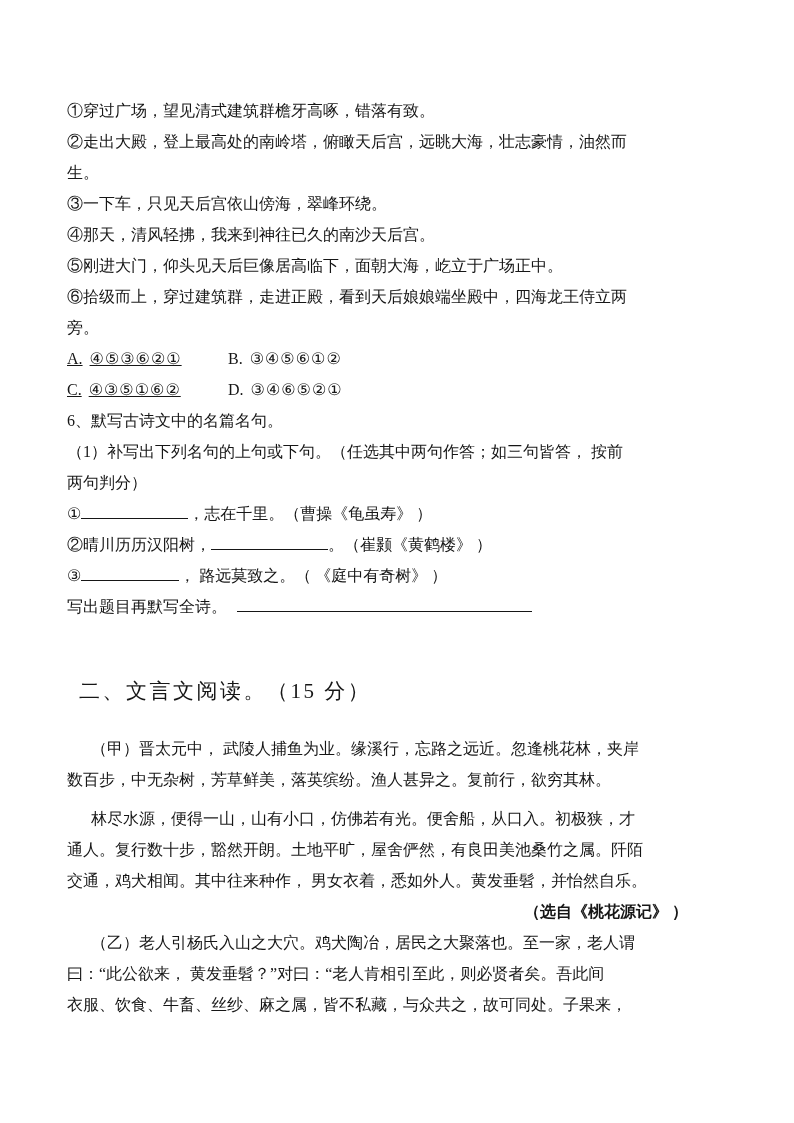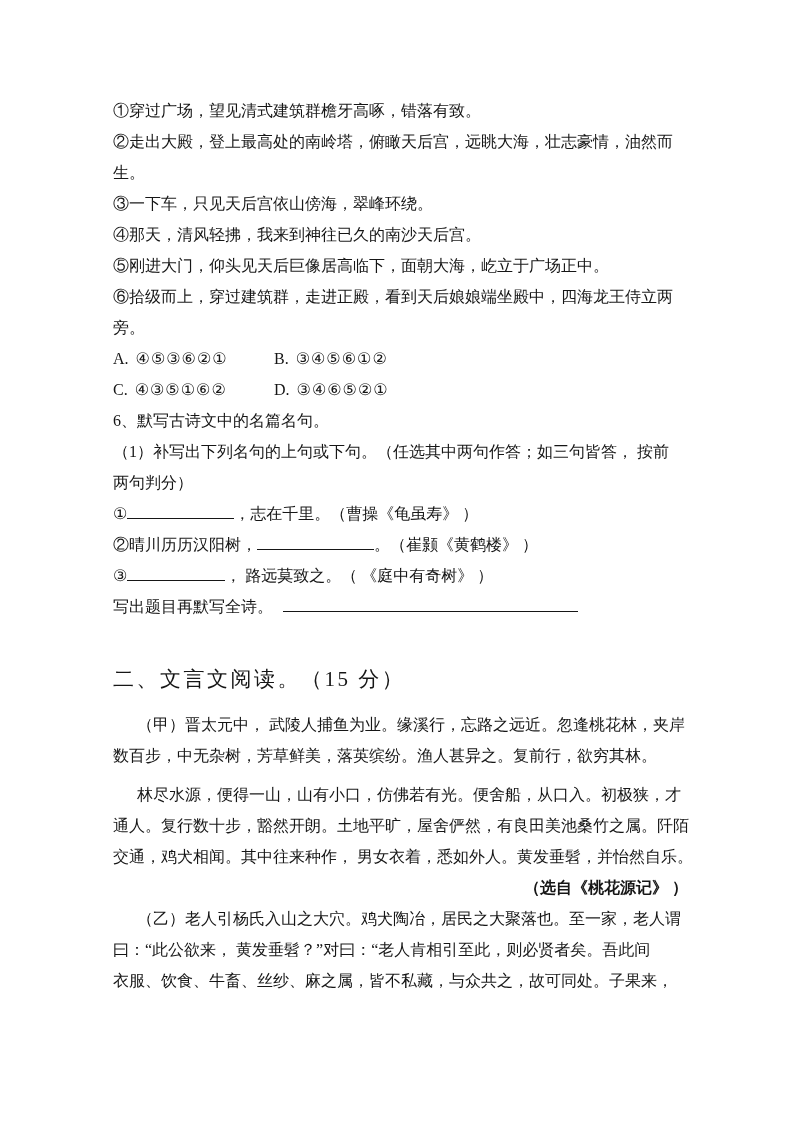--- a/index.html
+++ b/index.html
@@ -12,48 +12,48 @@
     height: 1123px;
     overflow: hidden;
     color: #161616;
     font-family: "Liberation Serif", "DejaVu Serif", serif;
     font-size: 16px;
   }
   .page {
     box-sizing: border-box;
     width: 794px;
     height: 1123px;
-    padding: 95px 106px 0 113px;
+    padding: 95px 106px 0 67px;
     overflow: hidden;
     background: #ffffff;
   }
   .tl {
     height: 31px;
     line-height: 31px;
     white-space: nowrap;
   }
   .ind { text-indent: 24px; }
   .src { text-align: right; font-weight: bold; }
-  .opt-cell { display: inline-block; width: 157px; }
+  .opt-cell { display: inline-block; width: 157px; text-decoration: underline; }
   .opt-seq { margin-left: 7px; letter-spacing: 1px; }
   .blank {
     display: inline-block;
     height: 14px;
     border-bottom: 1px solid #161616;
     vertical-align: baseline;
   }
   .blank-w1 { width: 107px; }
   .blank-w2 { width: 117px; }
   .blank-w3 { width: 98px; }
   .blank-w4 { width: 295px; margin-left: 10px; }
   .sp-a { height: 37px; }
   .sp-b { height: 10px; }
   .sp-c { height: 8px; }
   .sec-heading {
-    margin: 0;
+    margin: 12px;
     height: 40px;
     line-height: 40px;
     font-size: 21px;
     font-weight: normal;
     letter-spacing: 2.5px;
     white-space: nowrap;
   }
 </style>
 </head>
 <body>

